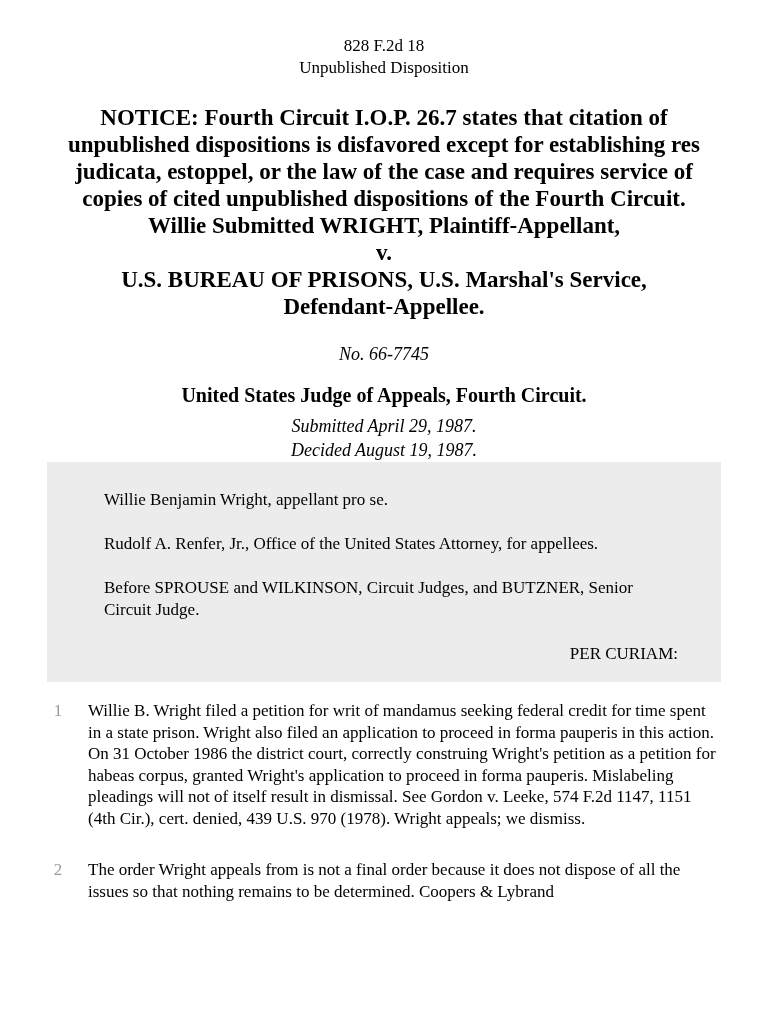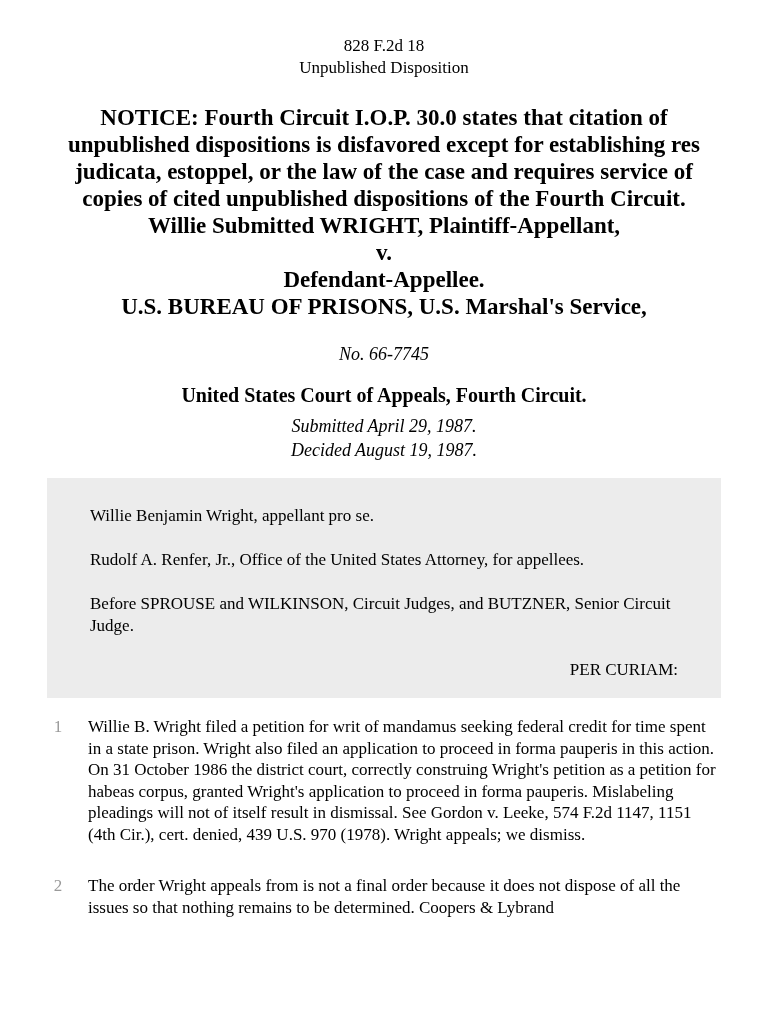--- a/index.html
+++ b/index.html
@@ -48,23 +48,22 @@
   
   .case-dates {
     margin-top: 7px;
     text-align: center;
     font-size: 18px;
     line-height: 24px;
     font-style: italic;
   }
   
   .counsel-box {
-    margin-top: 16px;
     background: #ececec;
-    padding: 27px 43px 17px 43px;
+    padding: 27px 43px 17px 57px;
     font-size: 17px;
     line-height: 22px;
   }
   .counsel-box p { margin: 0 0 22px 0; }
   .counsel-box p:last-child { margin-bottom: 0; text-align: right; }
   
   .opinion { margin-top: 18px; }
   .opinion-para {
     position: relative;
     padding-left: 41px;
@@ -87,30 +86,30 @@
 <body>
 
 <div class="page">
 
   <div class="doc-header">
     <div>828 F.2d 18</div>
     <div>Unpublished Disposition</div>
   </div>
 
   <h1 class="case-caption">
-    <div>NOTICE: Fourth Circuit I.O.P. 30.0 states that citation of unpublished dispositions is disfavored except for establishing res judicata, estoppel, or the law of the case and requires service of copies of cited unpublished dispositions of the Fourth Circuit.</div>
+    <div>NOTICE: Fourth Circuit I.O.P. 26.7 states that citation of unpublished dispositions is disfavored except for establishing res judicata, estoppel, or the law of the case and requires service of copies of cited unpublished dispositions of the Fourth Circuit.</div>
     <div>Willie Submitted WRIGHT, Plaintiff-Appellant,</div>
     <div>v.</div>
+    <div>U.S. BUREAU OF PRISONS, U.S. Marshal's Service,</div>
     <div>Defendant-Appellee.</div>
-    <div>U.S. BUREAU OF PRISONS, U.S. Marshal's Service,</div>
   </h1>
 
   <div class="docket-number">No. 66-7745</div>
 
-  <div class="court-name">United States Court of Appeals, Fourth Circuit.</div>
+  <div class="court-name">United States Judge of Appeals, Fourth Circuit.</div>
 
   <div class="case-dates">
     <div>Submitted April 29, 1987.</div>
     <div>Decided August 19, 1987.</div>
   </div>
 
   <div class="counsel-box">
     <p>Willie Benjamin Wright, appellant pro se.</p>
     <p>Rudolf A. Renfer, Jr., Office of the United States Attorney, for appellees.</p>
     <p>Before SPROUSE and WILKINSON, Circuit Judges, and BUTZNER, Senior Circuit Judge.</p>

